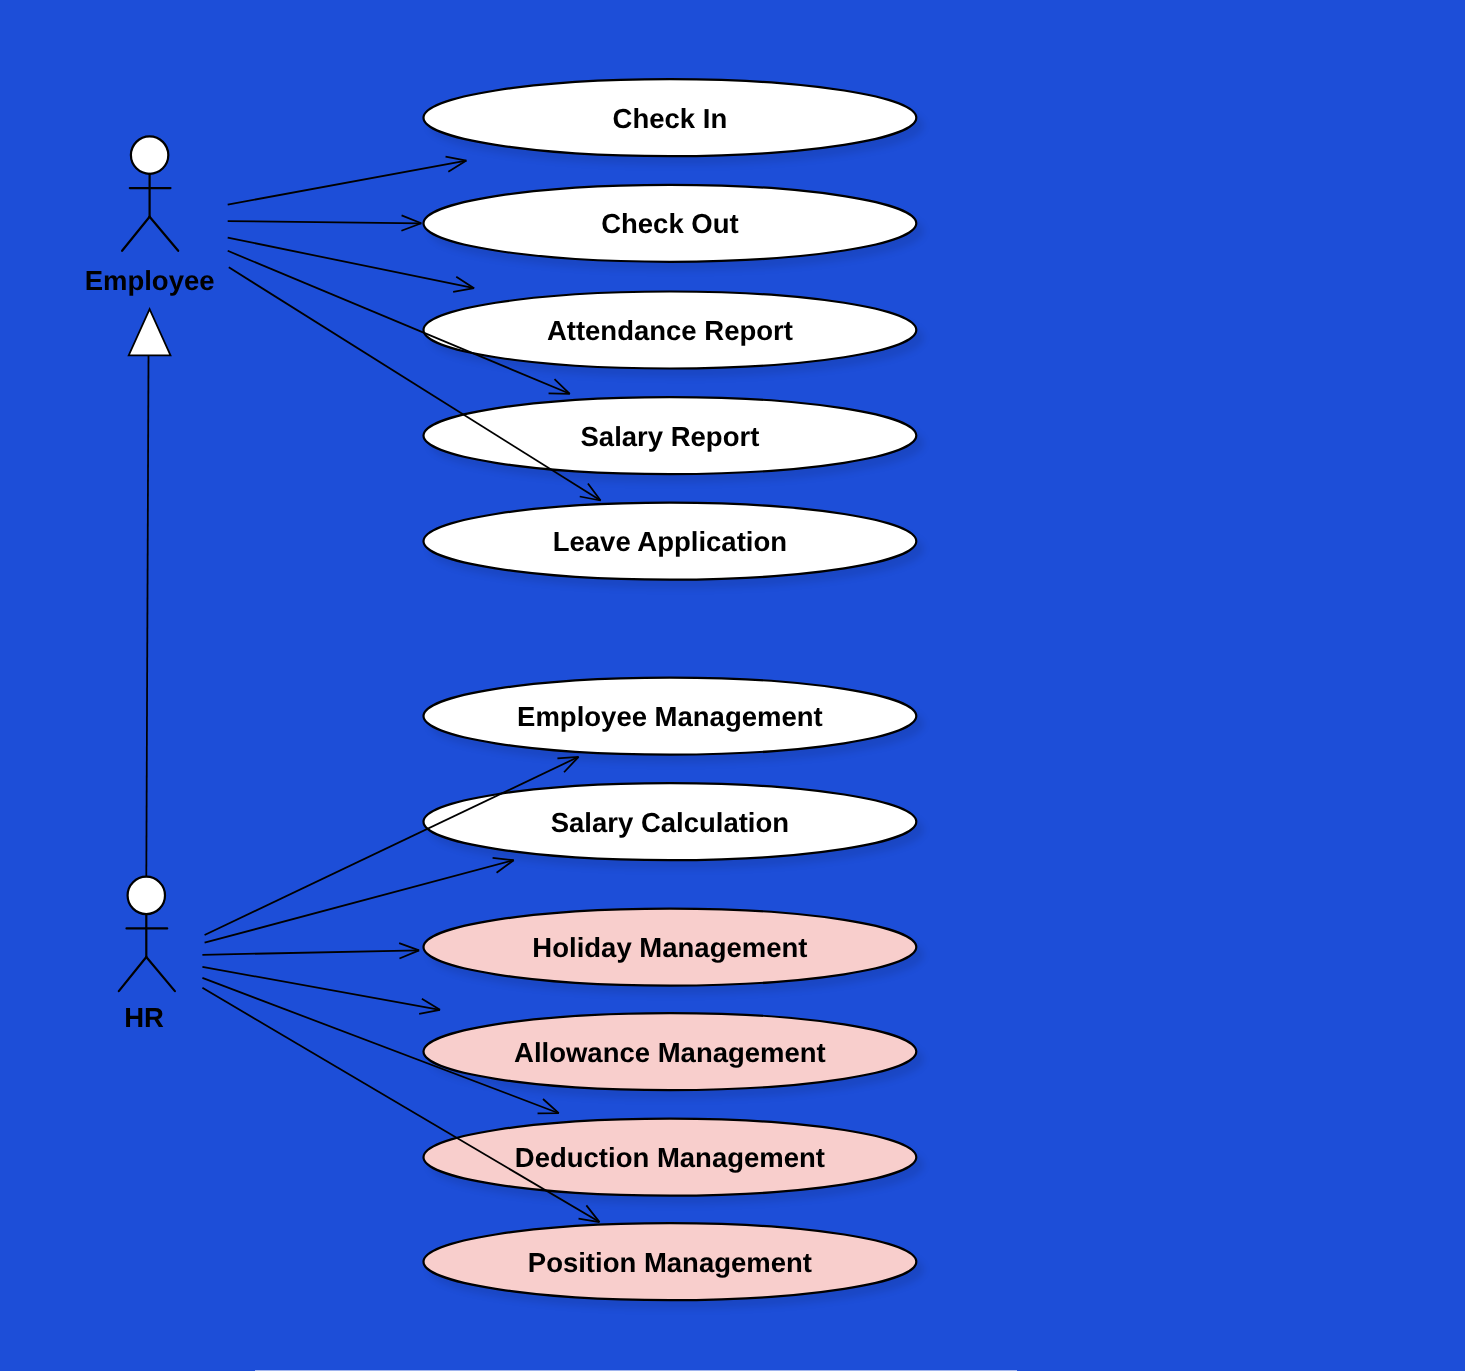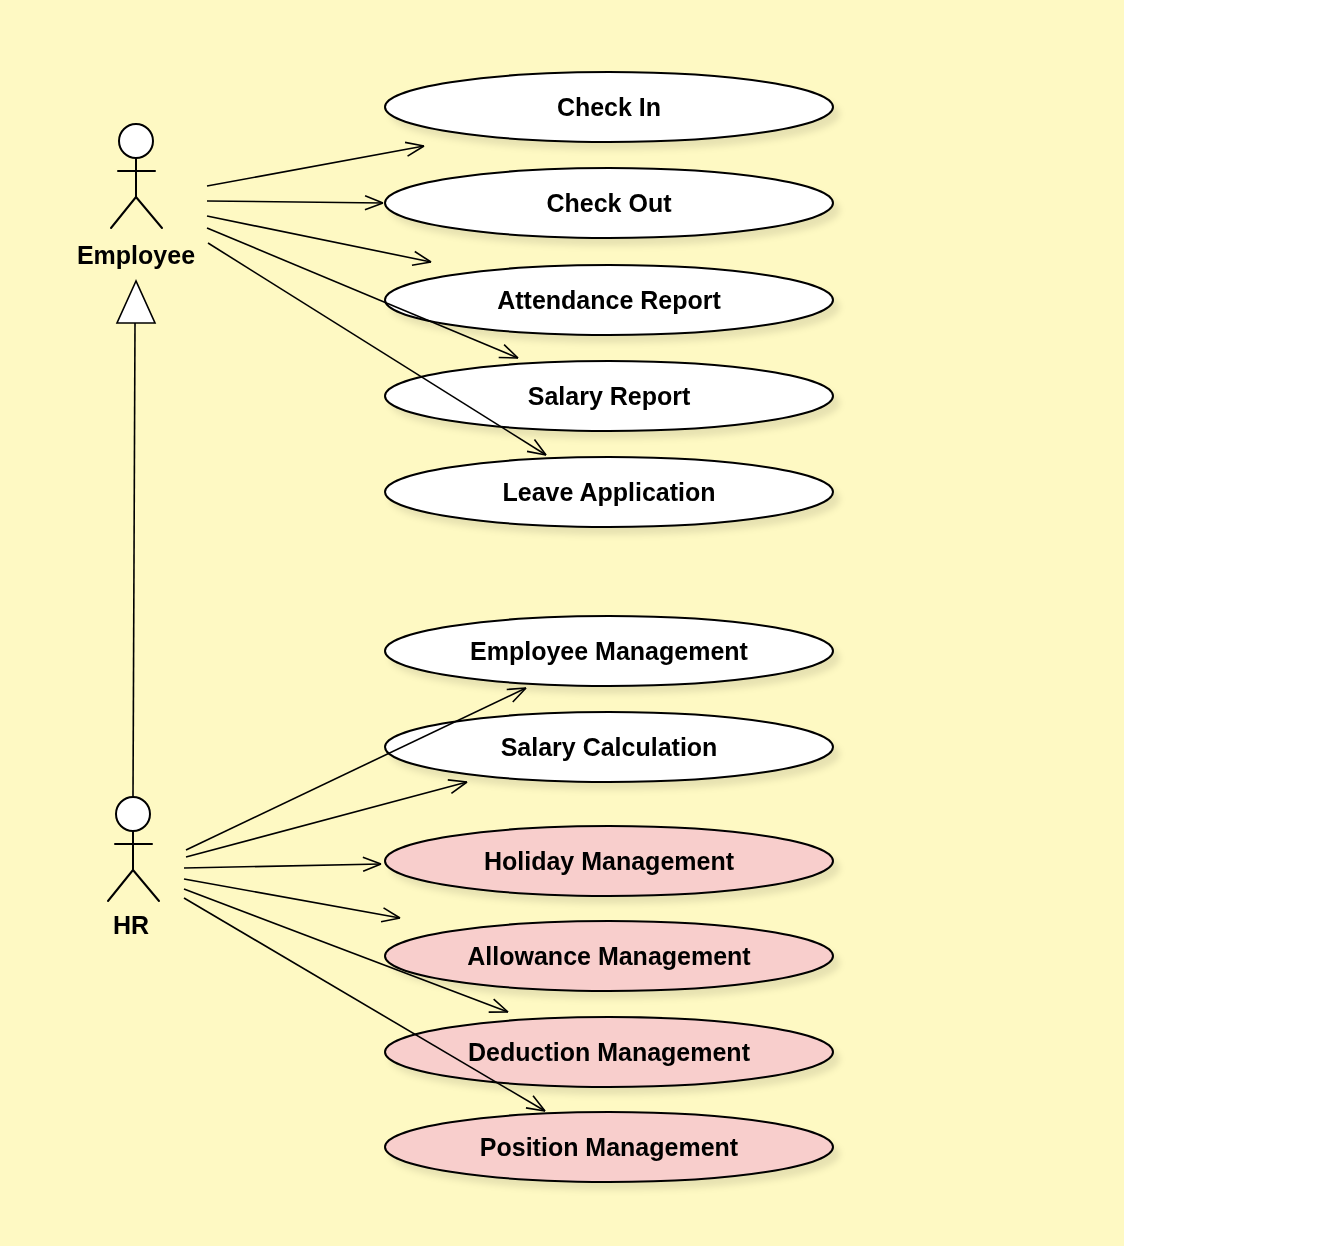--- a/index.html
+++ b/index.html
@@ -1,20 +1,20 @@
 <!DOCTYPE html>
 <html><head>
 <meta charset="utf-8">
 <style>
   html, body { margin: 0; padding: 0; background: #ffffff; }
   .canvas {
     position: relative;
-    width: 1124px;
+    width: 1332px;
     height: 1246px;
-    background: #fef9c3;
+    background: #1d4ed8;
     font-family: "Liberation Sans", sans-serif;
     overflow: hidden;
     text-decoration: underline;
   }
   svg { display: block; }
   .uc-shape {
     stroke: #000000;
     stroke-width: 2;
     filter: drop-shadow(6px 7px 3px rgba(0,0,0,0.09));
   }

